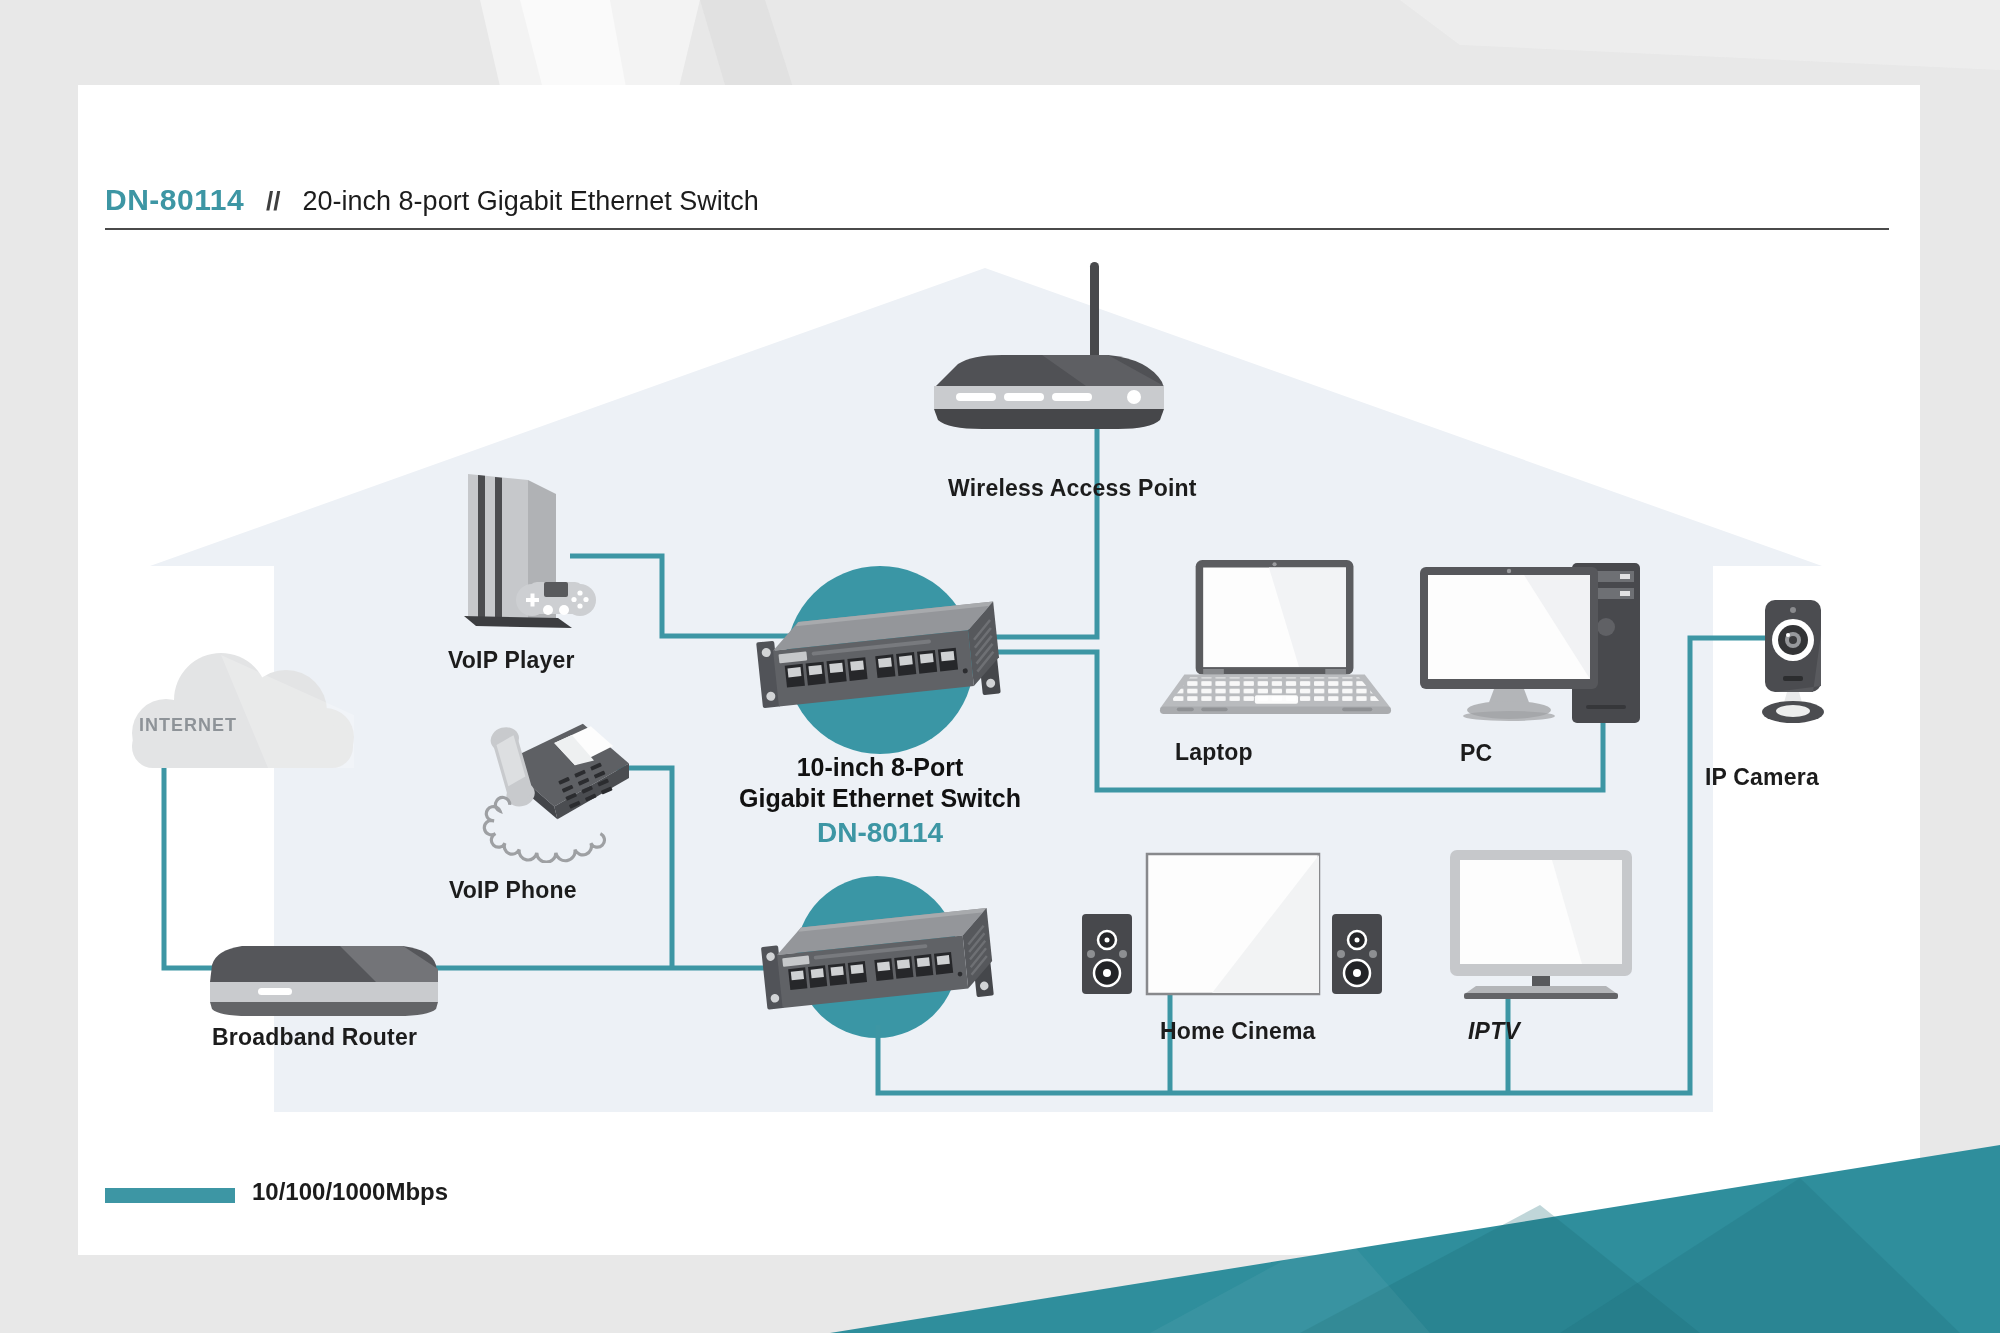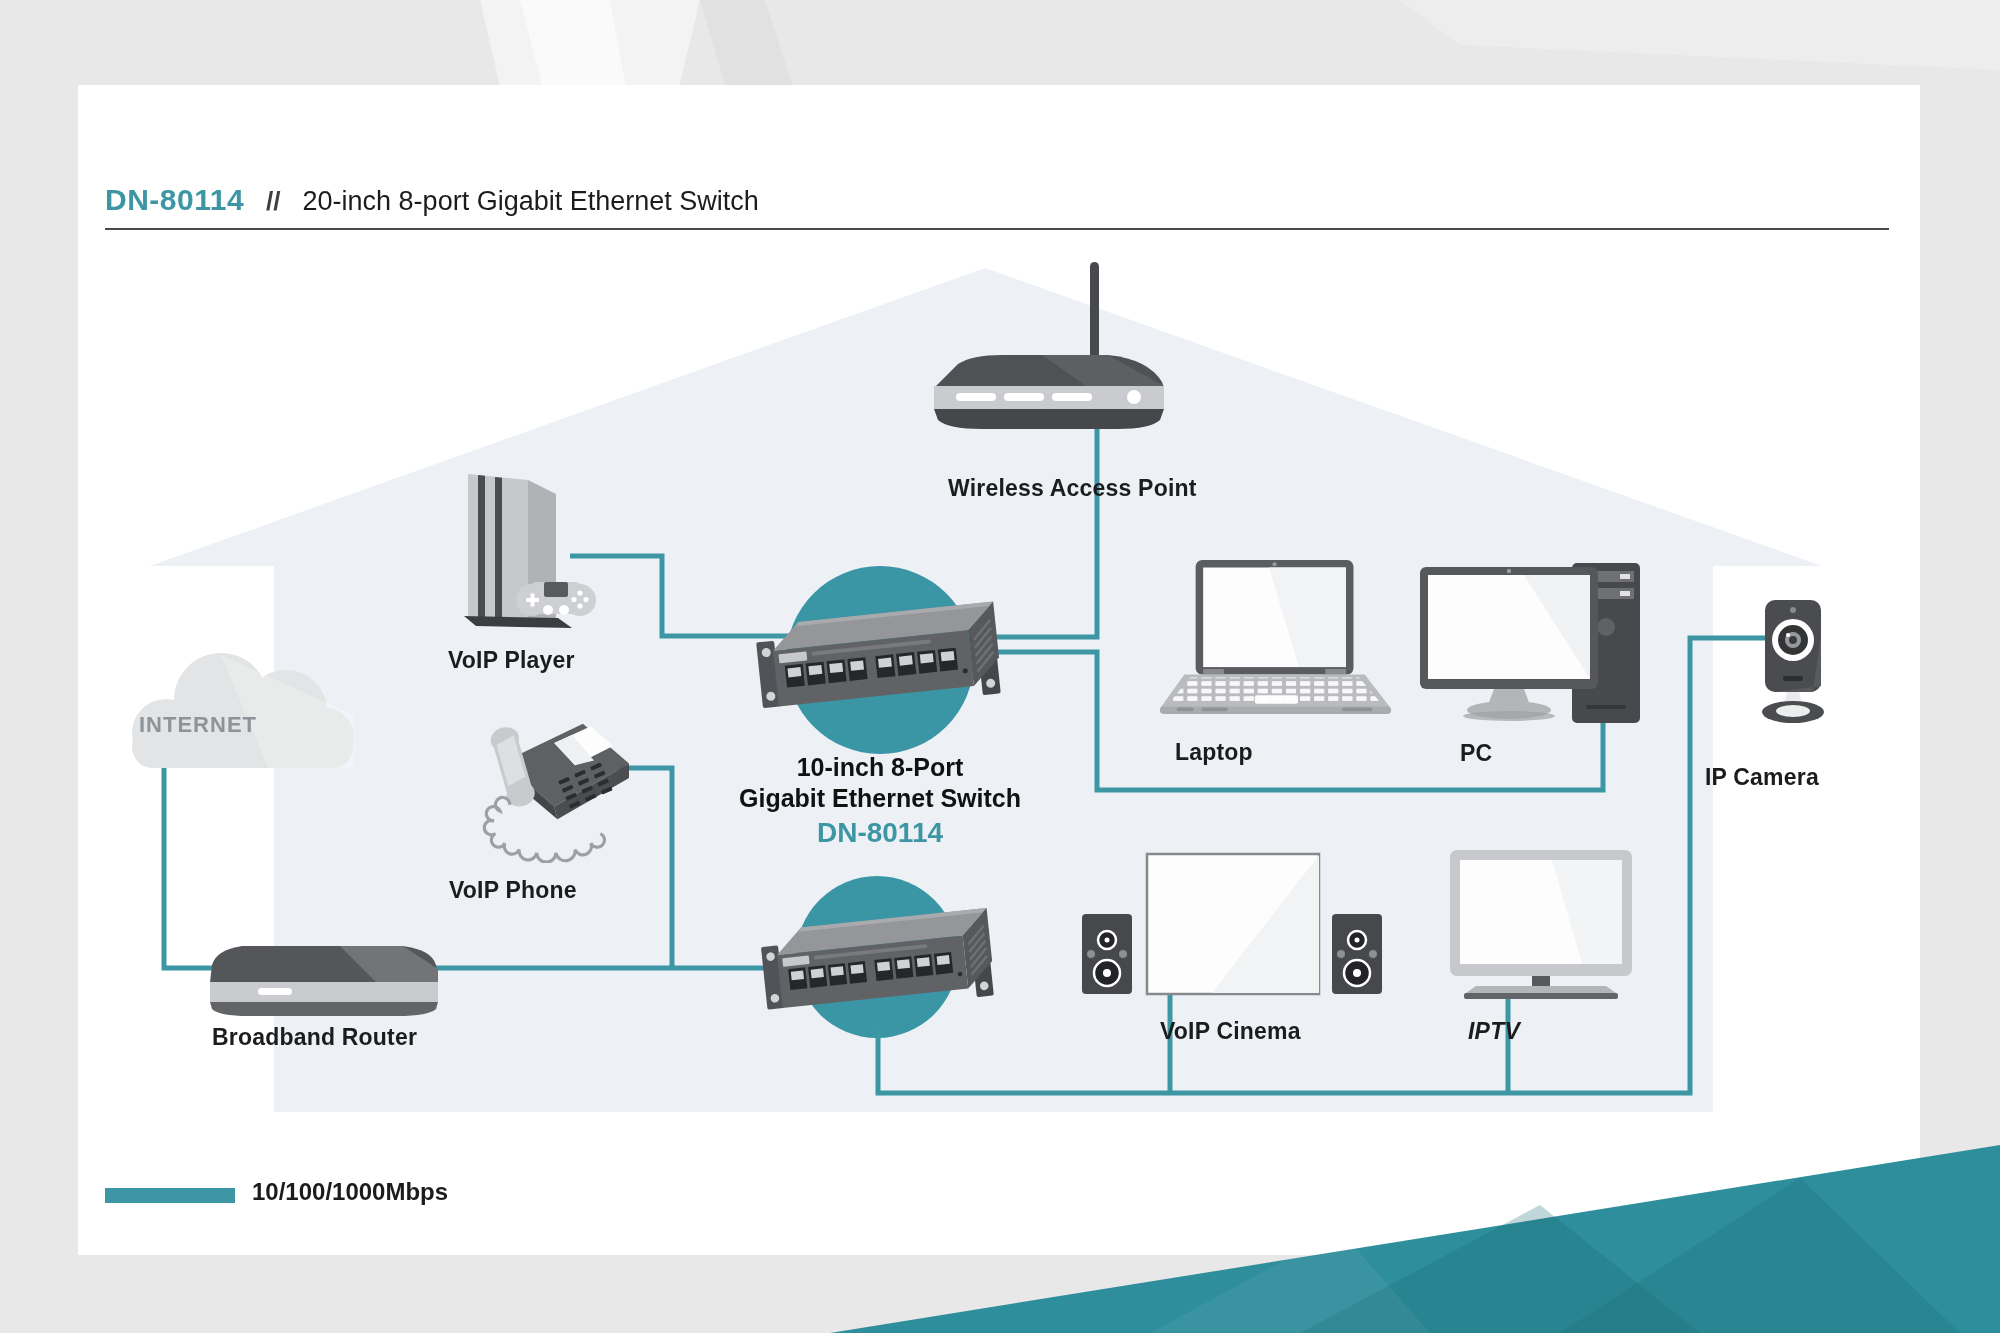--- a/index.html
+++ b/index.html
@@ -2,21 +2,21 @@
 <html style="--accent: #3d96a4; --circle: #3a96a5; --wedge: #2f8e9c; --house: #edf1f6; --cloud: #e3e4e5;"><head>
 <meta charset="utf-8">
 <style>
   html,body{margin:0;padding:0;background:#e8e8e8;}
   .stage{position:relative;width:2000px;height:1333px;overflow:hidden;
          font-family:"Liberation Sans",sans-serif;background:#e8e8e8;}
   .abs{position:absolute;}
   .card{position:absolute;left:78px;top:85px;width:1842px;height:1170px;background:#ffffff;}
   .label{position:absolute;font-weight:bold;font-size:23px;color:#1c1c1c;
          text-align:left;line-height:30px;letter-spacing:0.2px;}
-  .label-gray{color:#8e9398;font-size:22px;letter-spacing:1px;}
+  .label-gray{color:#8e9398;font-size:18px;letter-spacing:1px;}
   .header-row{position:absolute;left:105px;top:183px;display:flex;align-items:baseline;gap:22px;}
   .hdr-model{font-size:30px;font-weight:bold;color:var(--accent,#3d96a4);letter-spacing:0.5px;}
   .hdr-sep{font-size:26px;color:#3f3f3f;font-weight:bold;}
   .hdr-title{font-size:27px;color:#1c1c1c;}
   .hdr-rule{position:absolute;left:105px;top:228px;width:1784px;height:2px;background:#4a4a4a;}
   .logo{position:absolute;left:1672px;top:96px;width:224px;height:84px;}
   .logo-text{position:absolute;left:0;top:10px;width:100%;text-align:center;
              font-family:"Liberation Serif",serif;font-weight:bold;font-size:44px;color:#141414;
              letter-spacing:1px;}
   .logo-reg{position:absolute;right:22px;top:8px;font-family:"Liberation Serif",serif;
@@ -304,21 +304,21 @@
     <g transform="translate(250,0)">
       <rect x="0" y="62" width="50" height="80" rx="4" fill="#47484c"></rect>
       <circle cx="25" cy="88" r="9" fill="#232427" stroke="#ffffff" stroke-width="2.5"></circle>
       <circle cx="25" cy="88" r="2.5" fill="#ffffff"></circle>
       <circle cx="9" cy="102" r="4" fill="#8d8f92"></circle>
         <circle cx="41" cy="102" r="4" fill="#8d8f92"></circle>
       <circle cx="25" cy="121" r="13" fill="#232427" stroke="#ffffff" stroke-width="2.5"></circle>
       <circle cx="25" cy="121" r="4" fill="#ffffff"></circle>
     </g>
   </svg>
-  <div class="label" style="left:1160px;top:1016px;width:200px;">VoIP Cinema</div>
+  <div class="label" style="left:1160px;top:1016px;width:200px;">Home Cinema</div>
 
   <svg class="abs" style="left:1448px;top:848px" width="195" height="152" viewBox="0 0 195 152">
     <rect x="2" y="2" width="182" height="126" rx="7" fill="#c6c8cb"></rect>
     <rect x="12" y="12" width="162" height="104" fill="#fdfdfd"></rect>
     <polygon points="104,12 174,12 174,116 134,116" fill="#f3f4f5"></polygon>
     <rect x="84" y="128" width="18" height="10" fill="#58595c"></rect>
     <polygon points="28,138 158,138 168,145 18,145" fill="#b3b5b8"></polygon>
     <rect x="16" y="145" width="154" height="6" rx="2" fill="#636467"></rect>
   </svg>
   <div class="label" style="left:1468px;top:1016px;width:150px;font-style:italic;">IPTV</div>

